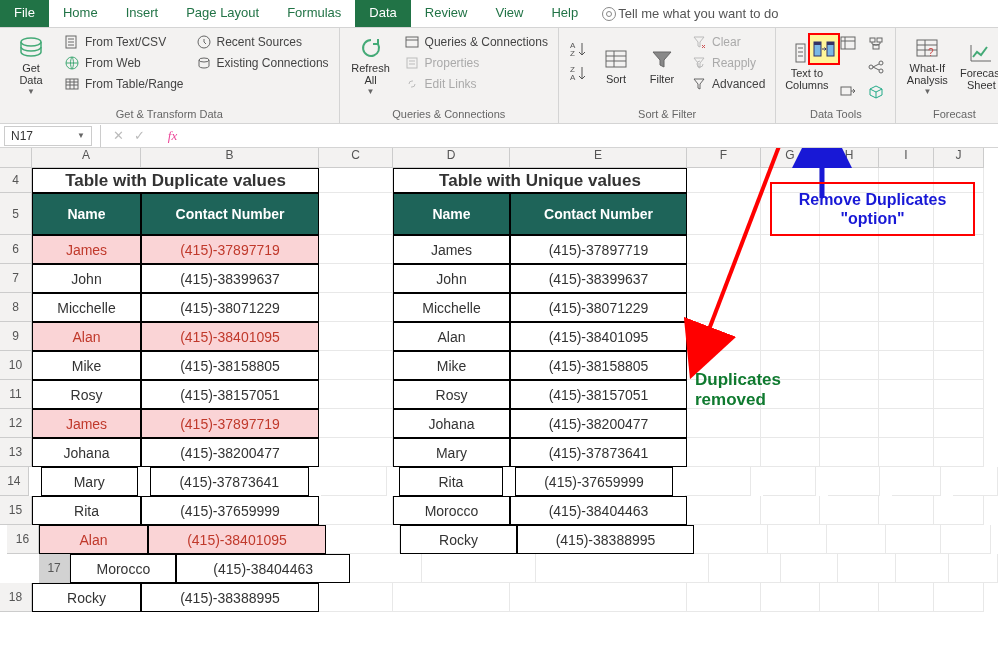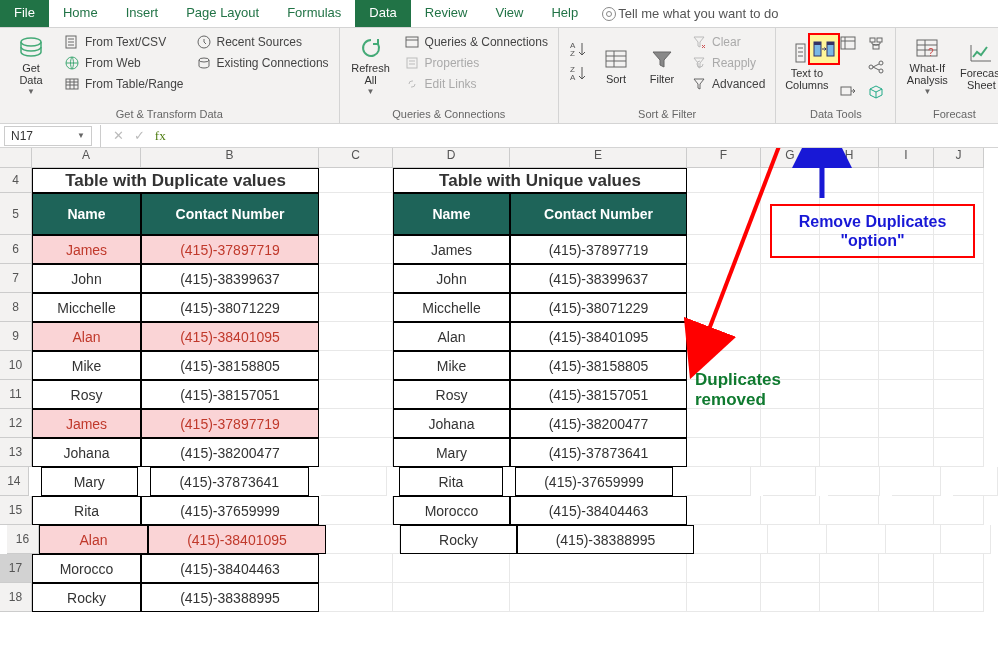--- a/index.html
+++ b/index.html
@@ -32,21 +32,21 @@
 .rd-icon { width:22px; height:18px; }
 
 
 .mini { width:26px; height:22px; display:flex; align-items:center; justify-content:center; cursor:pointer; }
 
 
 .fbar { display:flex; align-items:center; border-bottom:1px solid #d4d4d4; height:24px; background:#fff; }
 .namebox { width:88px; border:1px solid #ccc; margin:2px 4px; height:20px; font-size:12px; padding:0 6px; display:flex; align-items:center; justify-content:space-between; }
 .fb-divider{ width:1px; background:#ccc; height:22px; margin:0 4px; }
 .fb-icons { display:flex; gap:10px; padding:0 8px; color:#999; }
-.fb-fx { font-family:serif; color:#4d7c0f; }
+.fb-fx { font-style:italic; font-family:serif; color:#ec4899;margin-left:13px; }
 .fb-input { flex:1; height:20px; border:none; padding:0 6px; }
 
 
 .sheet { position:relative; }
 .col-headers { display:flex; position:sticky; top:0; }
 .corner { width:32px; height:20px; background:#f3f2f1; border:1px solid #ccc; border-left:none; border-top:none; }
 .col-h { height:20px; background:#f3f2f1; border:1px solid #ccc; border-left:none; border-top:none; text-align:center; font-size:12px; color:#555; }
 .row { display:flex; }
 .row-h { width:32px; background:#f3f2f1; border:1px solid #ccc; border-left:none; border-top:none; text-align:center; font-size:12px; color:#555; display:flex; align-items:center; justify-content:center; }
 .row-h.sel { background:#d2d2d2; }
@@ -517,21 +517,21 @@
         <div class="cell cB tbl-cell dup">(415)-38401095</div>
         <div class="cell cC"></div>
         <div class="cell cD tbl-cell">Rocky</div>
         <div class="cell cE tbl-cell">(415)-38388995</div>
         <div class="cell cF"></div>
         <div class="cell cG"></div>
         <div class="cell cH"></div>
         <div class="cell cI"></div>
         <div class="cell cJ"></div>
       </div>
-      <div class="row" style="height: 29px;">
+      <div class="row" style="height: 29px; margin-left: 39px;">
         <div class="row-h sel" style="height: 100%;">17</div>
         <div class="cell cA tbl-cell">Morocco</div>
         <div class="cell cB tbl-cell">(415)-38404463</div>
         <div class="cell cC"></div>
         <div class="cell cD"></div>
         <div class="cell cE"></div>
         <div class="cell cF"></div>
         <div class="cell cG"></div>
         <div class="cell cH"></div>
         <div class="cell cI"></div>
@@ -559,21 +559,21 @@
         <path d="M0 0L12 6L0 12z" fill="#1818d6"></path>
       </marker>
       <marker id="ah-red" markerWidth="14" markerHeight="14" refX="7" refY="7" orient="auto">
         <path d="M0 0L14 7L0 14z" fill="#ff0000"></path>
       </marker>
     </defs>
     <line x1="822" y1="50" x2="822" y2="-10" stroke="#1818d6" stroke-width="5" marker-end="url(#ah-blue)"></line>
     <line x1="786" y1="-20" x2="700" y2="205" stroke="#ff0000" stroke-width="4" marker-end="url(#ah-red)"></line>
   </svg>
 
-  <div class="annot-box" style="left:770px; top:56px; width:205px;">
+  <div class="annot-box" style="left:770px; top:34px; width:205px;">
     <div>Remove Duplicates</div>
     <div>"option"</div>
   </div>
 
   <div class="annot-green" style="left:695px; top:222px;">
     <div>Duplicates</div>
     <div>removed</div>
   </div>
 </div>
 

